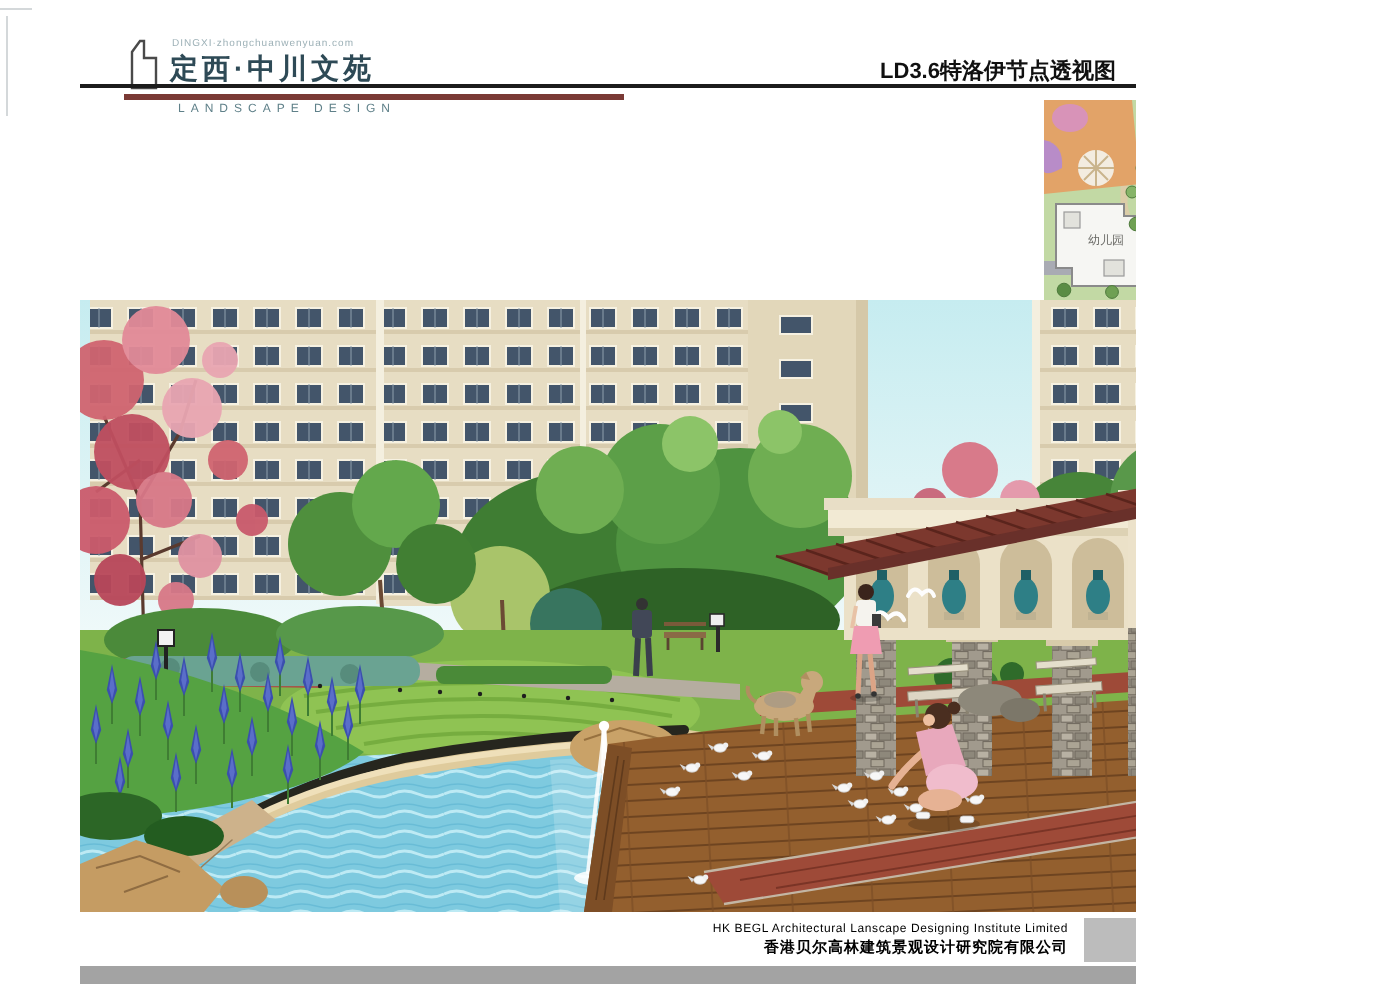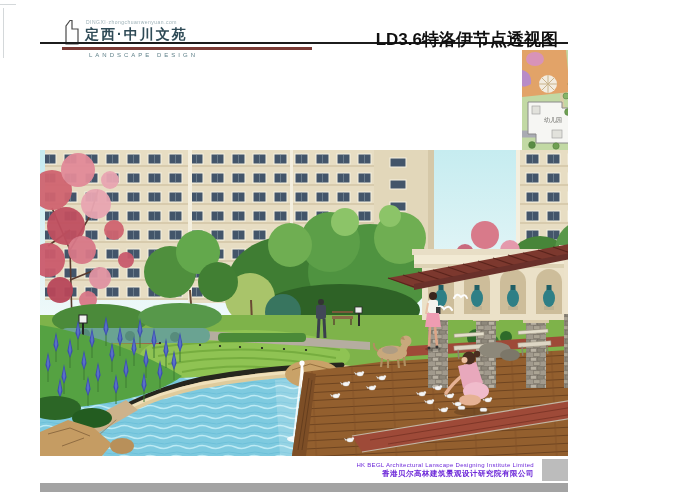--- a/index.html
+++ b/index.html
@@ -8,26 +8,26 @@
   
   .edge-v{position:absolute;left:3px;top:8px;width:1px;height:50px;background:#d4d8da;}
   .edge-h{position:absolute;left:0;top:4px;width:16px;height:1px;background:#d4d8da;}
   
   .logo-icon{position:absolute;left:63px;top:19px;}
   .tagline{position:absolute;left:86px;top:19px;font-size:5px;color:#9db1b7;letter-spacing:.5px;white-space:nowrap;}
   .logo-title{position:absolute;left:85px;top:26px;font-size:14px;font-weight:bold;color:#2e4a56;letter-spacing:2px;white-space:nowrap;}
   .rule-black{position:absolute;left:40px;top:42px;width:650px;height:2px;background:#1c1c1c;}
   .rule-maroon{position:absolute;left:62px;top:47px;width:250px;height:3px;background:#7a3a35;}
   .logo-sub{position:absolute;left:89px;top:52px;font-size:6px;color:#5f8089;letter-spacing:3px;white-space:nowrap;}
-  .sheet-title{position:absolute;right:10px;top:28px;font-size:17px;color:#101010;white-space:nowrap;font-weight:bold;}
+  .sheet-title{position:absolute;right:10px;top:28px;font-size:11px;color:#101010;white-space:nowrap;font-weight:bold;}
   
   .siteplan{position:absolute;left:522px;top:50px;width:158px;height:100px;}
   .render{position:absolute;left:40px;top:150px;width:620px;height:306px;}
   
-  .company{position:absolute;right:34px;top:461px;text-align:right;color:#6d28d9;line-height:1.35;}
+  .company{position:absolute;right:34px;top:461px;text-align:right;color:#000000;line-height:1.35;}
   .company .en{font-size:6px;letter-spacing:.3px;white-space:nowrap;}
   .company .cn{font-size:7.5px;font-weight:bold;letter-spacing:.5px;white-space:nowrap;}
   .gray-square{position:absolute;right:0;top:459px;width:26px;height:22px;background:#bcbcbc;}
   .bottom-bar{position:absolute;left:40px;top:483px;width:634px;height:9px;background:#a3a3a3;}
 </style>
 </head>
 <body>
 
 <div class="page">
 

